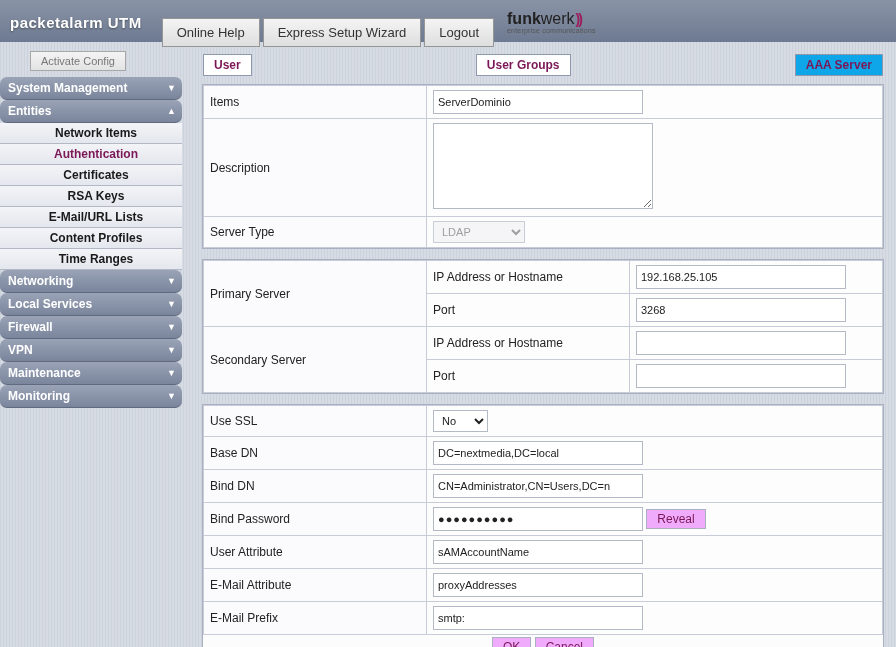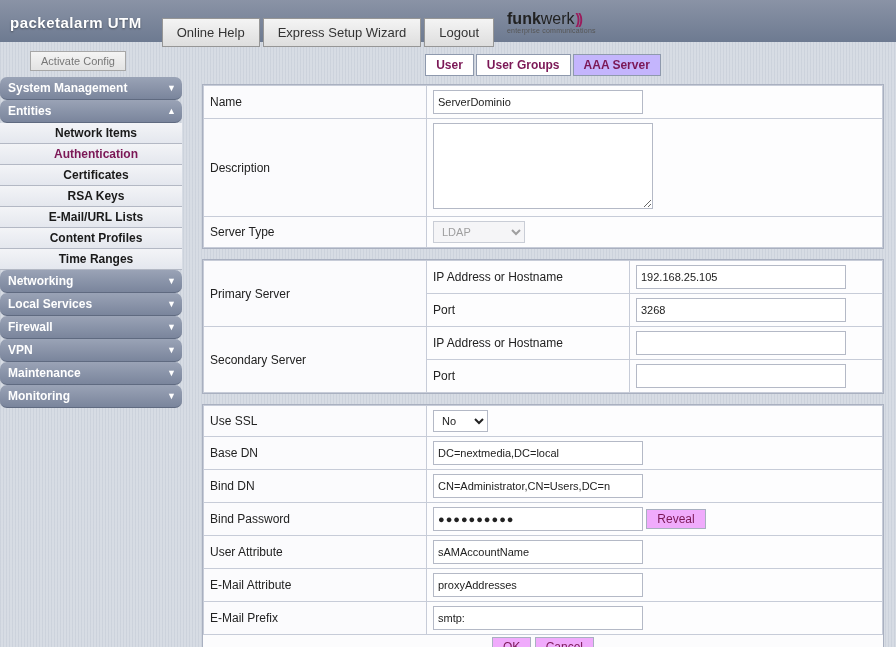--- a/index.html
+++ b/index.html
@@ -122,35 +122,35 @@
   color: #7b1756;
 }
 
 #content-area {
   flex: 1;
   padding: 12px 12px 12px 20px;
   overflow-y: auto;
 }
 #tabs {
   display:flex;
-  justify-content:center;
+  justify-content:space-between;
   margin-bottom: 8px;
 }
 .tab {
   border: 1px solid #8e99ad;
   background: #fff;
   padding: 3px 10px;
   margin: 0 1px;
   font-size: 12px;
   font-weight: bold;
   color: #7b1756;
   cursor: pointer;
 }
 .tab.active {
-  background: #c4b5fd;
+  background: #0ea5e9;
   color: #7b1756;
 }
 .panel {
   border: 1px solid #a9b0c0;
   background: #fcfcfd;
   margin-bottom: 10px;
 }
 .panel table {
   width: 100%;
   border-collapse: collapse;
@@ -268,21 +268,21 @@
     <div id="tabs">
       <div class="tab">User</div>
       <div class="tab">User Groups</div>
       <div class="tab active">AAA Server</div>
     </div>
 
     <div class="panel">
       <table>
         <tbody>
             <tr>
-          <td class="label">Name</td>
+          <td class="label">Items</td>
           <td><input type="text" value="ServerDominio" style=""></td>
         </tr>
         <tr>
           <td class="label">Description</td>
           <td><textarea style=""></textarea></td>
         </tr>
         <tr>
           <td class="label">Server Type</td>
           <td>
             <select disabled="" style="width:92px;color:#777;background:#f2f2f5">

